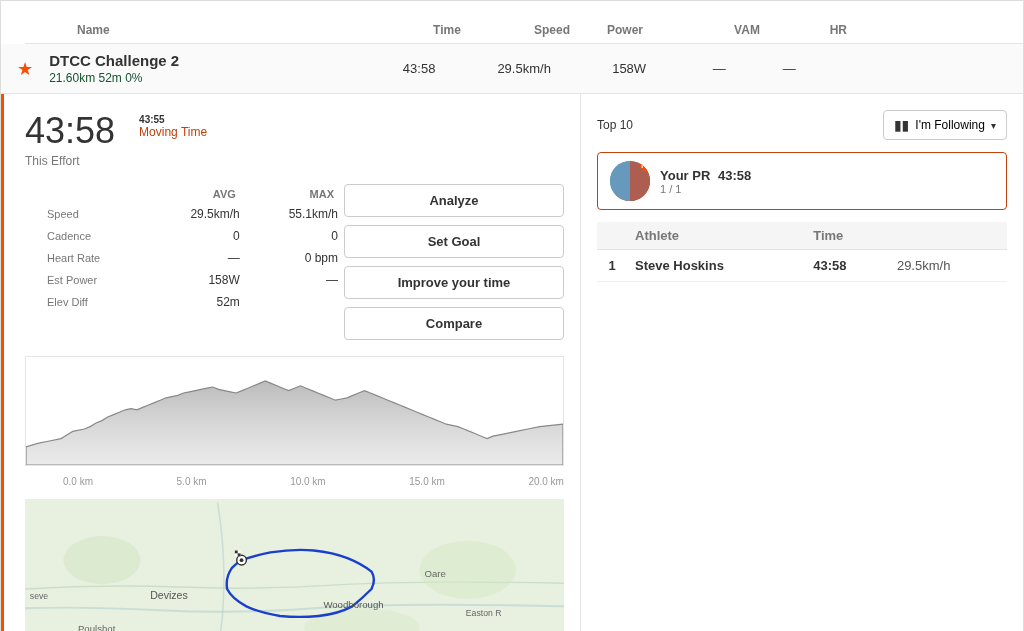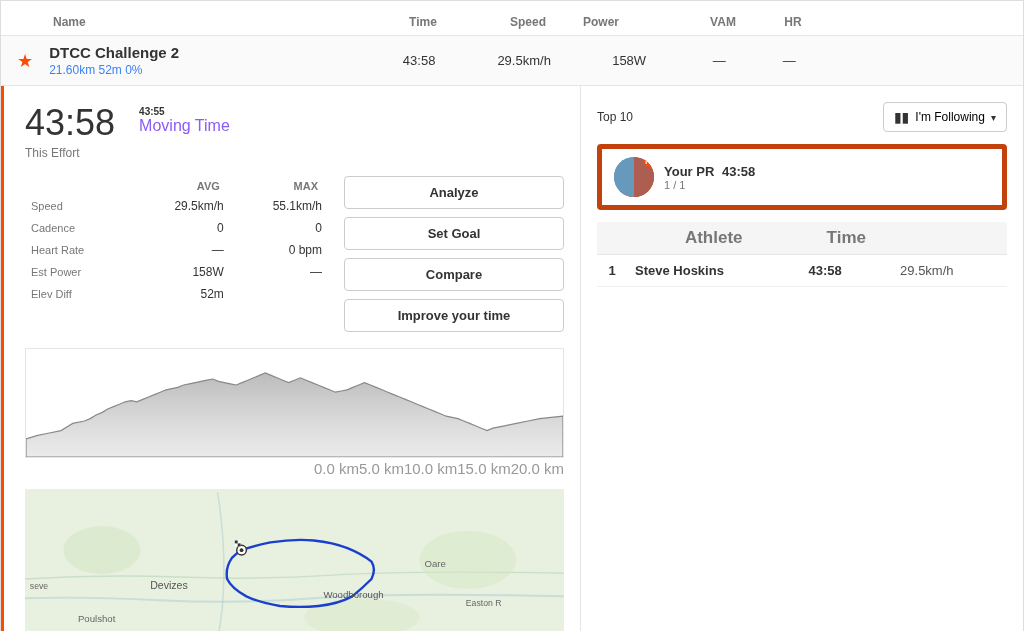--- a/index.html
+++ b/index.html
@@ -10,34 +10,34 @@
     
     .header-row {
       display: flex; align-items: center;
       padding: 8px 16px;
       border-bottom: 1px solid #e5e5e5;
       background: #fafafa;
     }
     .header-row .star { color: #fc4c02; font-size: 18px; margin-right: 16px; }
     .col-name { flex: 0 0 320px; }
     .col-name .route-name { font-weight: 700; font-size: 15px; }
-    .col-name .route-meta { color: #3b82f6; font-size: 12px; margin-top: 2px; }
+    .col-name .route-meta { color: #14532d; font-size: 12px; margin-top: 2px; }
     .col-time { flex: 0 0 100px; text-align: center; }
     .col-speed { flex: 0 0 110px; text-align: center; }
     .col-power { flex: 0 0 100px; text-align: center; }
     .col-vam { flex: 0 0 80px; text-align: center; }
     .col-hr { flex: 0 0 60px; text-align: center; }
 
     
     .table-headers {
       display: flex; align-items: center;
-      padding: 14px 16px 6px 52px;
+      padding: 22px 16px 6px 52px;
       border-bottom: 1px solid #e5e5e5;
       background: #fff;
-      color: #777; font-size: 12px; font-weight: 600;
+      color: #777; font-size: 12px; font-weight: 600; margin-left: 24px;
     }
 
     
     .main-content {
       display: flex;
       padding: 0;
     }
 
     
     .left-panel {
@@ -48,26 +48,26 @@
 
     .effort-header {
       display: flex; align-items: flex-start; gap: 24px;
       margin-bottom: 16px;
     }
     .effort-time-block {}
     .effort-time { font-size: 36px; font-weight: 300; color: #333; }
     .effort-label { font-size: 12px; color: #777; margin-top: 2px; }
     .moving-time-block {}
     .moving-time-val { font-size: 10px; font-weight: 600; color: #333; }
-    .moving-time-label { font-size: 16px; color: #8b5cf6; }
+    .moving-time-label { font-size: 12px; color: #c2410c; }
 
     
     .stats-and-buttons { display: flex; gap: 16px; margin-bottom: 16px; }
     .stats-table { flex: 1; }
-    .stats-table table { width: 100%; font-size: 12px; }
+    .stats-table table { width: 100%; font-size: 12px; margin-left: 16px; }
     .stats-table table th { text-align: right; font-weight: 600; color: #777; padding: 2px 8px; font-size: 11px; }
     .stats-table table td { text-align: right; padding: 3px 4px; }
     .stats-table table td:first-child { text-align: left; color: #777; font-size: 11px; }
 
     .buttons-col { display: flex; flex-direction: column; gap: 8px; width: 220px; }
     .action-btn {
       border: 1px solid #ccc; background: #fff; border-radius: 4px;
       padding: 8px 16px; cursor: pointer; font-size: 13px; font-weight: 600;
       text-align: center; color: #333;
     }
@@ -78,22 +78,22 @@
       position: relative; border: 1px solid #e5e5e5;
       background: #fff; overflow: hidden; margin-bottom: 0;
     }
     .elevation-chart svg { width: 100%; height: 100%; }
     .chart-y-labels {
       display: flex; flex-direction: column; justify-content: space-between;
       position: absolute; left: 0; top: 0; bottom: 20px;
       width: 38px; font-size: 10px; color: #999; padding: 2px 0;
     }
     .chart-x-labels {
-      display: flex; justify-content: flex-end;
-      font-size: 15px; color: #999; margin-top: 2px;
+      display: flex; justify-content: space-between;
+      font-size: 10px; color: #999; margin-top: 10px;
       padding: 0 0 0 38px;
     }
     .chart-wrapper { position: relative; margin-top: 8px; }
 
     
     .map-container {
       width: 100%; height: 180px;
       background: #e8f0e0;
       position: relative; overflow: hidden;
       margin-top: 12px;
@@ -116,21 +116,21 @@
       border: 1px solid #ccc; border-radius: 4px;
       padding: 6px 10px; cursor: pointer; font-size: 12px;
       background: #fff;
     }
     .following-btn .bar-icon { font-size: 14px; color: #333; }
     .following-btn .chevron { font-size: 10px; color: #333; }
 
     
     .pr-block {
       display: flex; align-items: center; gap: 10px;
-      padding: 8px 12px; background: #fff; border: 5px solid #c2410c; border-radius: 4px; margin-bottom: 12px;
+      padding: 8px 12px; background: #fff; border: 1px solid #c2410c; border-radius: 4px; margin-bottom: 12px;
     }
     .pr-avatar {
       width: 40px; height: 40px; border-radius: 50%;
       background: linear-gradient(135deg, #6699cc 50%, #cc3300 50%);
       display: flex; align-items: center; justify-content: center;
       font-size: 10px; color: #fff; font-weight: 700; overflow: hidden;
       position: relative;
     }
     .pr-badge {
       position: absolute; top: -2px; right: -2px;
@@ -138,22 +138,22 @@
       display: flex; align-items: center; justify-content: center;
       font-size: 7px; color: #fff; font-weight: 700;
     }
     .pr-info { flex: 1; }
     .pr-label { font-size: 13px; font-weight: 700; }
     .pr-rank { font-size: 11px; color: #777; }
 
     
     .leaderboard-table { width: 100%; border-collapse: collapse; font-size: 13px; }
     .leaderboard-table th {
-      text-align: center; padding: 6px 8px;
-      background: #f5f5f5; color: #777; font-size: 17px; font-weight: 600;
+      text-align: left; padding: 6px 8px;
+      background: #f5f5f5; color: #777; font-size: 13px; font-weight: 600;
       border-bottom: 1px solid #e5e5e5;
     }
     .leaderboard-table td { padding: 8px; border-bottom: 1px solid #f0f0f0; }
     .leaderboard-table .rank { text-align: center; font-weight: 700; }
     .leaderboard-table .athlete-name { font-weight: 700; }
     .leaderboard-table .time-val { font-weight: 600; }
     .leaderboard-table .speed-val { color: #555; }
 
     .view-leaderboard-btn {
       display: block; width: 100%; margin-top: 12px;
@@ -168,21 +168,21 @@
 <body>
 
 <div class="page-wrapper">
 
   <div class="table-headers">
     <div style="flex:0 0 320px;">Name</div>
     <div style="flex:0 0 100px;text-align:center;">Time</div>
     <div style="flex:0 0 110px;text-align:center;">Speed</div>
     <div style="flex:0 0 100px;text-align:left;">Power</div>
     <div style="flex:0 0 80px;text-align:center;">VAM</div>
-    <div style="flex:0 0 60px;text-align:center;">HR</div>
+    <div style="flex:0 0 60px;text-align:right;">HR</div>
   </div>
 
   <div class="header-row">
     <span class="star">★</span>
     <div class="col-name">
       <div class="route-name">DTCC Challenge 2</div>
       <div class="route-meta">21.60km  52m  0%</div>
     </div>
     <div class="col-time">43:58</div>
     <div class="col-speed">29.5km/h</div>
@@ -243,22 +243,22 @@
                     <td>Elev Diff</td>
     <td>52m</td>
     <td></td>
                   </tr>
                 </tbody>
             </table>
           </div>
           <div class="buttons-col" id="action-buttons-col">
               <button class="action-btn">Analyze</button>
               <button class="action-btn">Set Goal</button>
+              <button class="action-btn">Improve your time</button>
               <button class="action-btn">Compare</button>
-              <button class="action-btn">Improve your time</button>
             </div>
         </div>
 
         <div class="chart-wrapper">
           <div style="display:flex;">
             <div class="chart-y-labels" id="y-labels">
                 <div>160 m</div>
                 <div>140 m</div>
                 <div>120 m</div>
                 <div>100 m</div>

